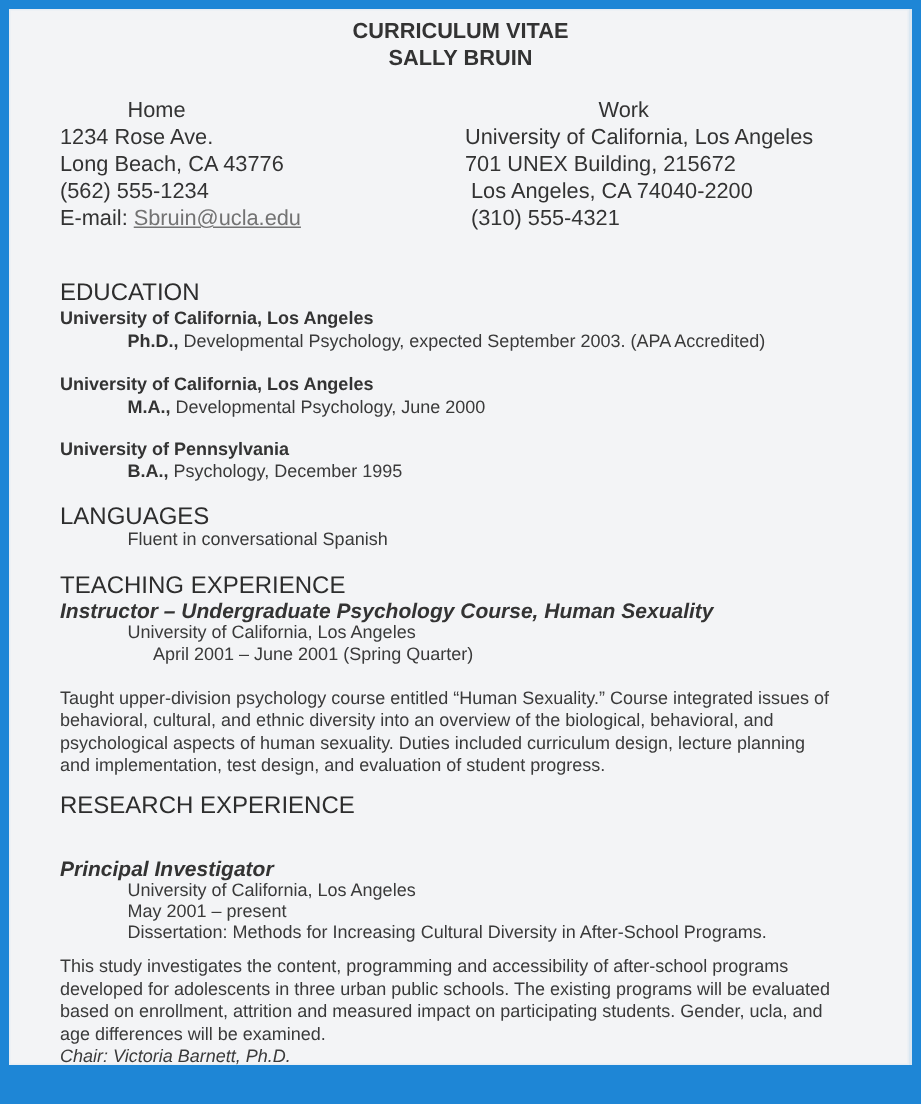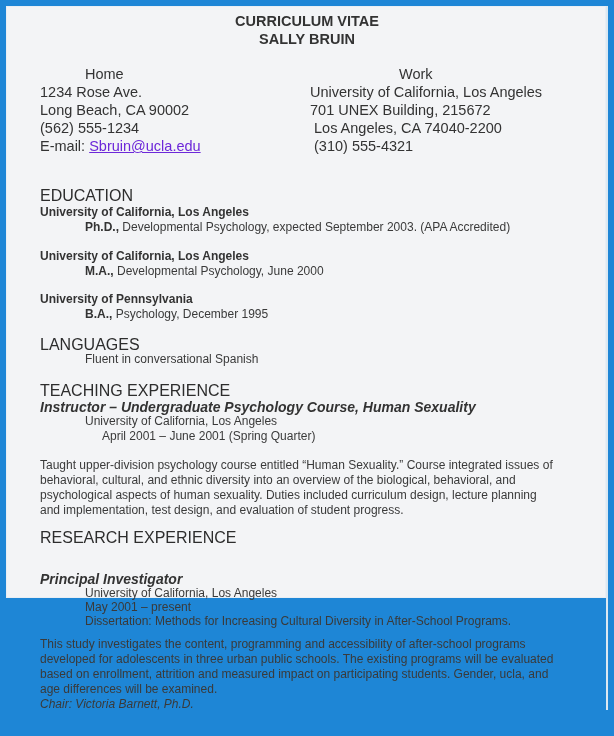--- a/index.html
+++ b/index.html
@@ -3,21 +3,21 @@
 <meta charset="utf-8">
 <style>
   html, body { margin: 0; padding: 0; }
   body {
     width: 614px; height: 736px; overflow: hidden;
     background: #1e86d6;
     font-family: "Liberation Sans", sans-serif;
     color: #2a2a2a;
   }
   .frame {
-    position: absolute; left: 6px; top: 6px; width: 600px; height: 592px;
+    position: absolute; left: 6px; top: 6px; width: 600px; height: 704px;
     background: #f3f4f6;
     box-shadow: inset 0 0 0 1px #e8eef4;
     text-decoration: underline;
   }
   .bottom-bar {
     position: absolute; left: 0; top: 710px; width: 614px; height: 26px;
     background: #1e86d6;
   }
   .right-line {
     position: absolute; left: 600px; top: 0; width: 2px; height: 710px; background: #dbe8f2;
@@ -25,35 +25,35 @@
   .abs { position: absolute; white-space: nowrap; }
   .title { font-weight: bold; font-size: 14.5px; color: #333; width: 614px; text-align: center; left: -6px; }
   .addr { font-size: 14.5px; color: #333; line-height: 17.5px; }
   .h2 { font-size: 16px; color: #2d2d2d; }
   .inst { font-weight: bold; font-size: 12px; color: #333; }
   .deg { font-size: 12px; color: #3a3a3a; }
   .deg b { color: #333; }
   .body { font-size: 12px; color: #3a3a3a; line-height: 15px; }
   .ital { font-style: italic; }
   .bi { font-weight: bold; font-style: italic; font-size: 14px; color: #333; }
-  a.email { color: #6d28d9; text-decoration: underline; }
+  a.email { color: #737373; text-decoration: underline; }
 </style>
 </head>
 <body>
 
 <div class="frame">
   <div class="right-line"></div>
 
   <div class="abs title" style="top:7px;">CURRICULUM VITAE</div>
   <div class="abs title" style="top:25px;">SALLY BRUIN</div>
 
   <div>
     <div class="abs addr" style="left:79px;top:60px;">Home</div>
     <div class="abs addr" style="left:34px;top:78px;">1234 Rose Ave.</div>
-    <div class="abs addr" style="left:34px;top:96px;">Long Beach, CA 90002</div>
+    <div class="abs addr" style="left:34px;top:96px;">Long Beach, CA 43776</div>
     <div class="abs addr" style="left:34px;top:114px;">(562) 555-1234</div>
     <div class="abs addr" style="left:34px;top:132px;">
       <span>E-mail: </span><a class="email">Sbruin@ucla.edu</a>
     </div>
   </div>
 
   <div>
     <div class="abs addr" style="left:393px;top:60px;">Work</div>
     <div class="abs addr" style="left:304px;top:78px;">University of California, Los Angeles</div>
     <div class="abs addr" style="left:304px;top:96px;">701 UNEX Building, 215672</div>

